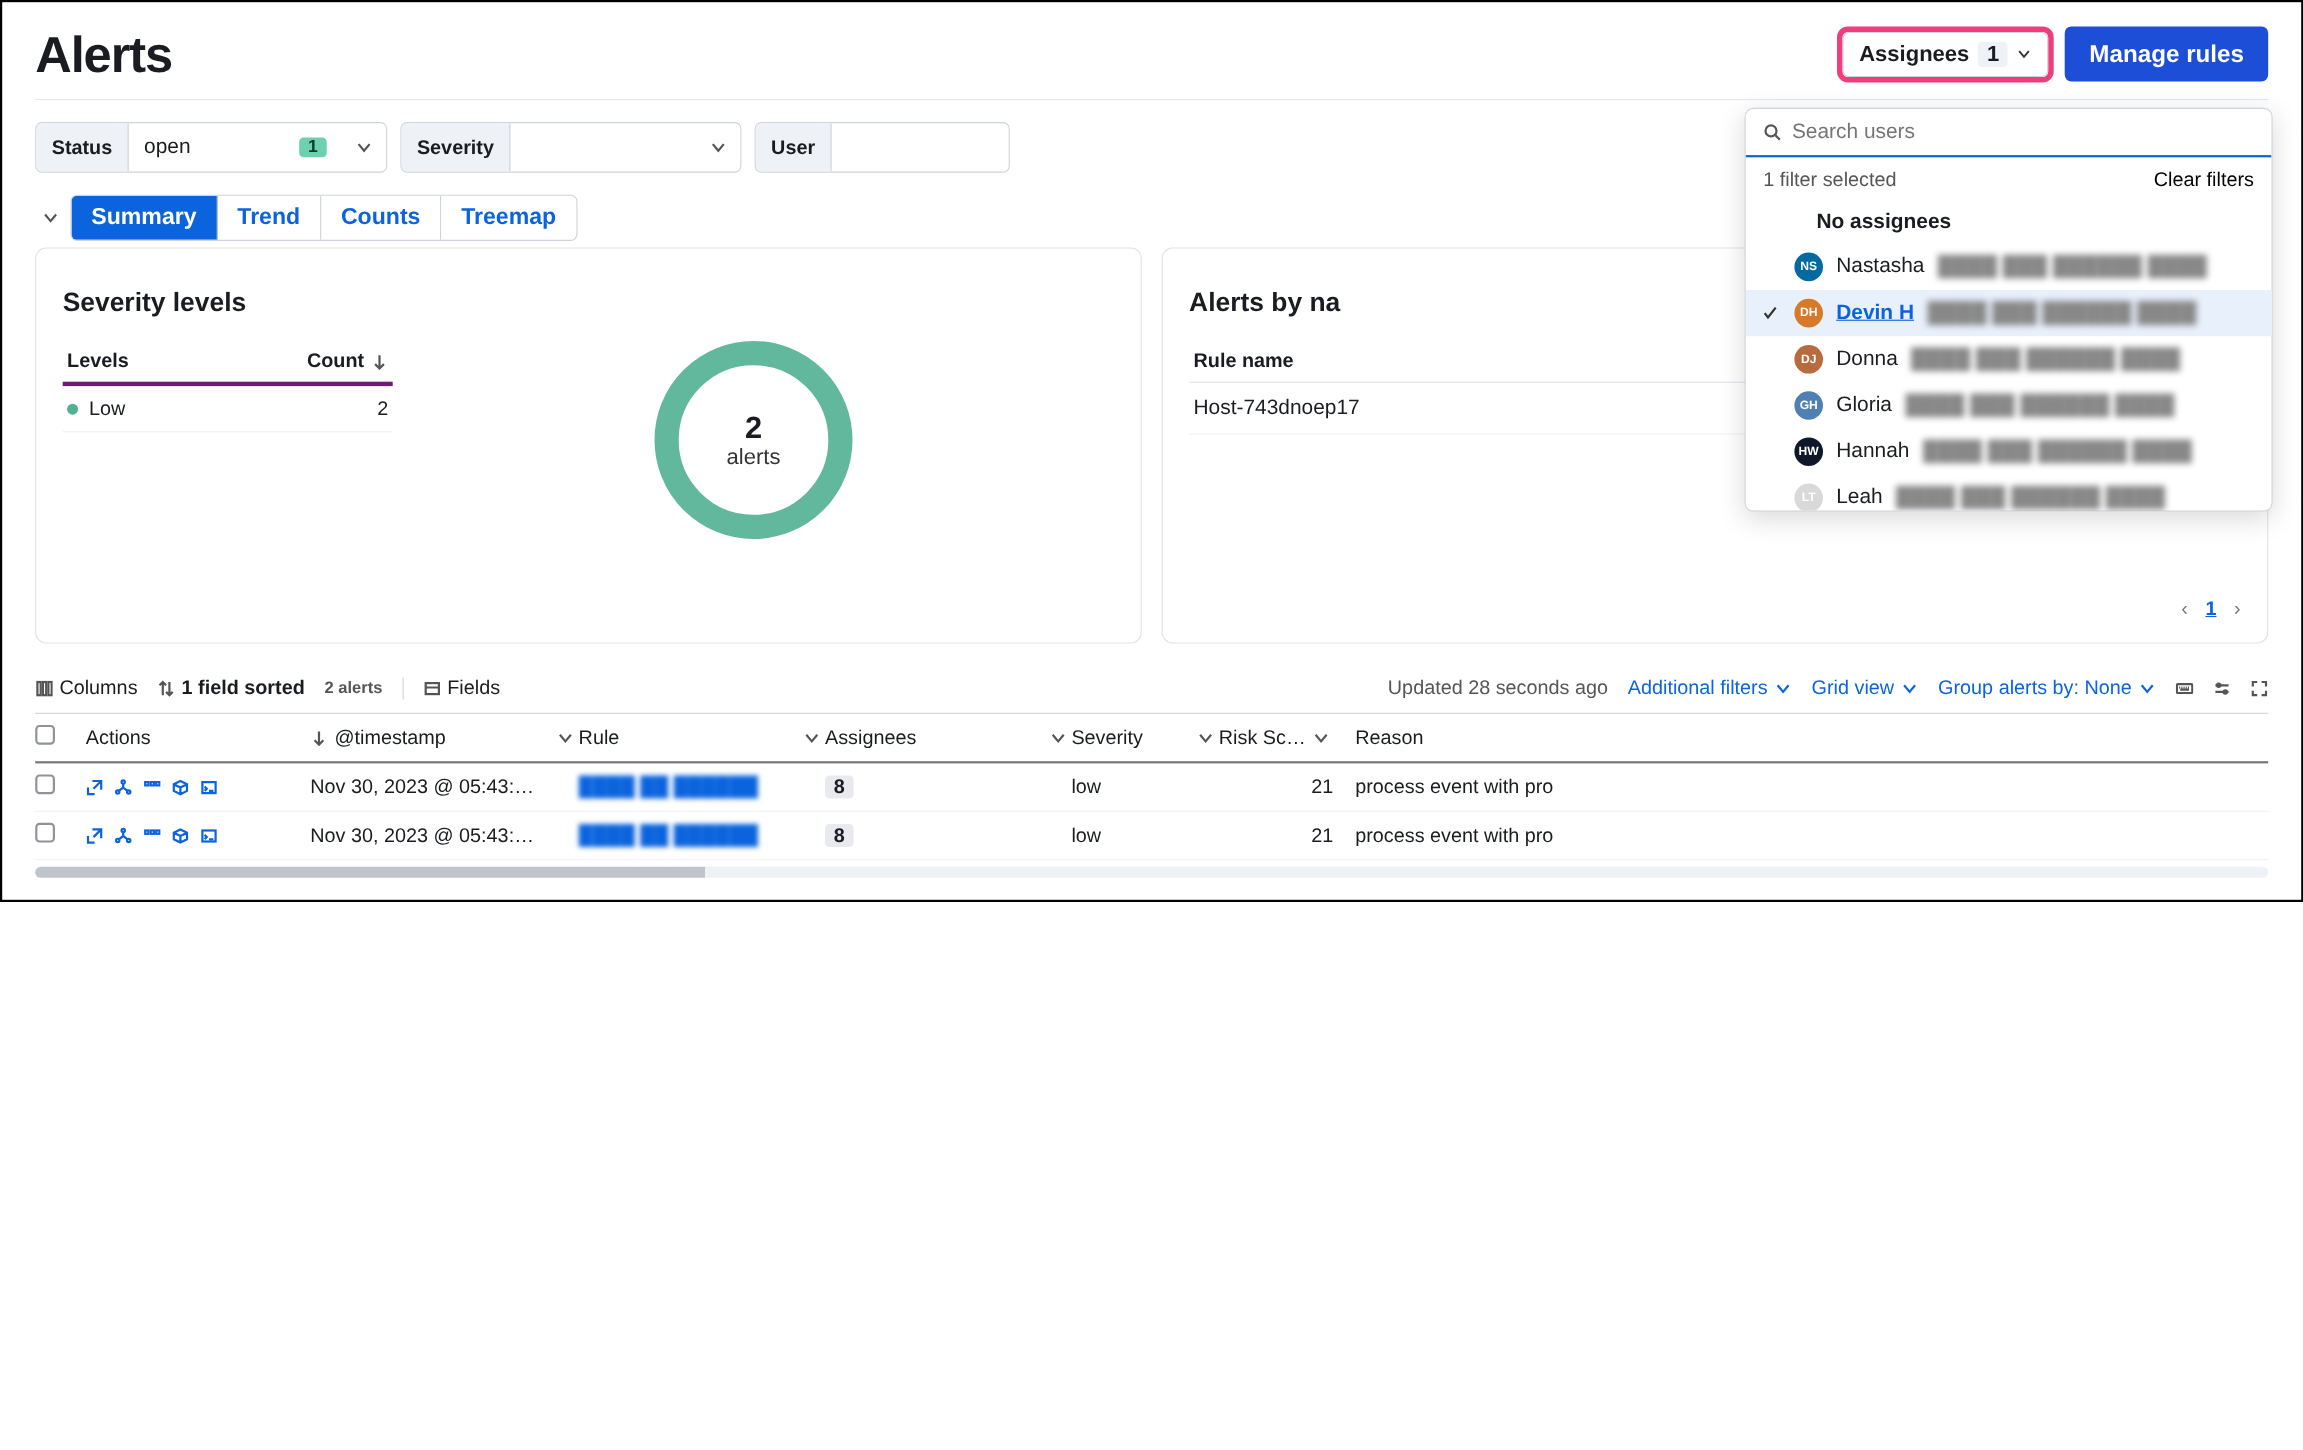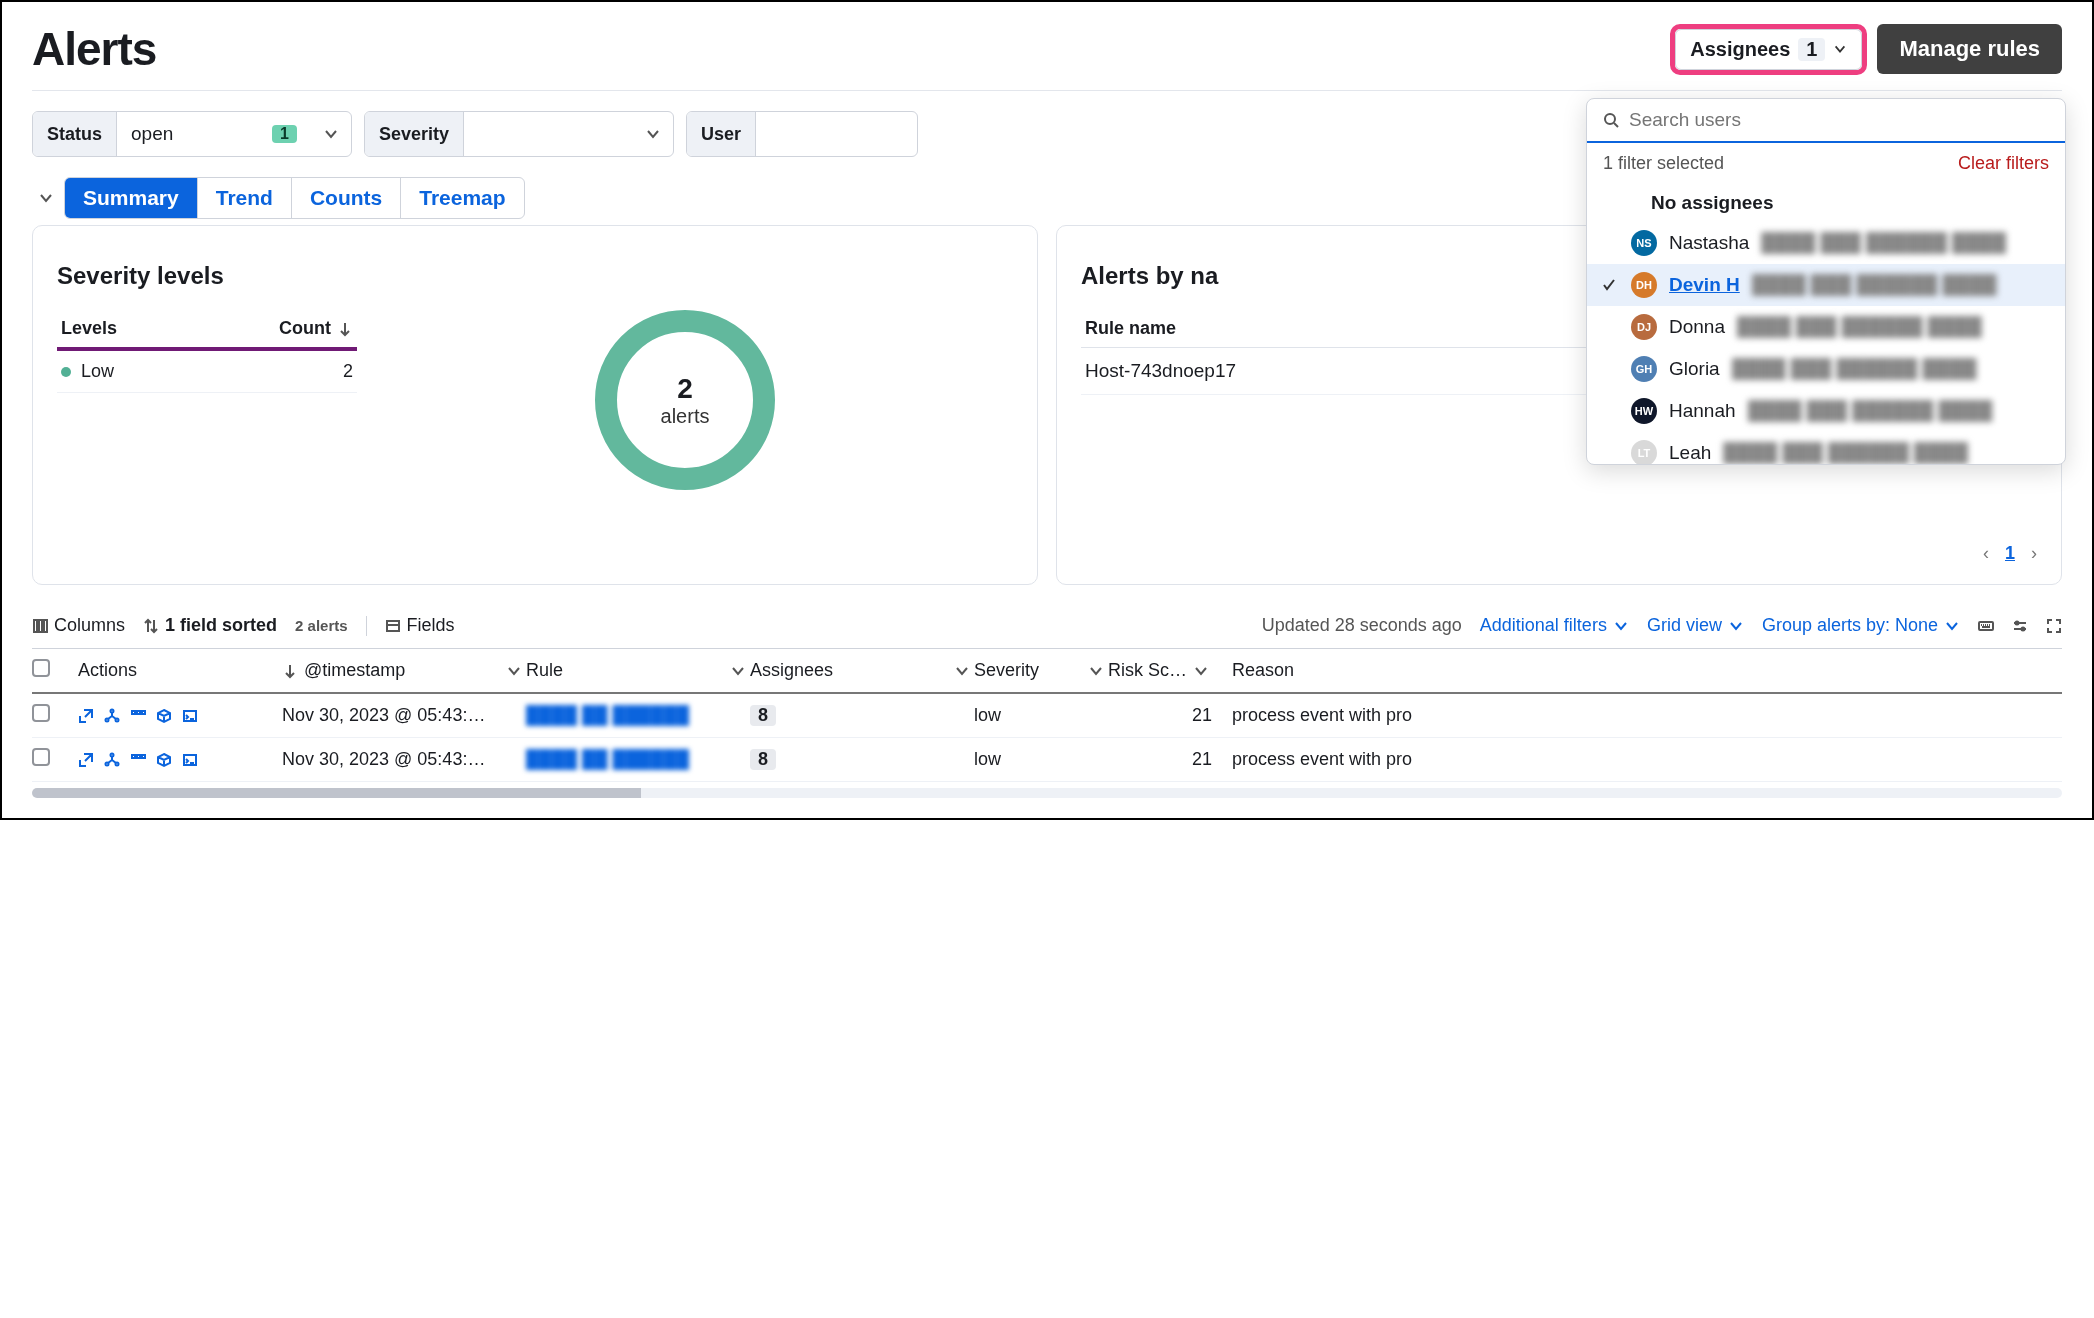--- a/index.html
+++ b/index.html
@@ -3,21 +3,21 @@
 <meta charset="utf-8">
 <style>
   * { box-sizing: border-box; margin: 0; padding: 0; font-family: -apple-system, BlinkMacSystemFont, "Segoe UI", Helvetica, Arial, sans-serif; }
   body { background: #fff; color: #1a1c21; padding: 20px 30px; font-size: 18px; border: 2px solid #000; }
   .header { display: flex; justify-content: space-between; align-items: center; margin-bottom: 20px; border-bottom: 1px solid #e3e6ec; padding-bottom: 14px; }
   .page-title { font-size: 46px; font-weight: 800; letter-spacing: -1px; }
   .header-actions { display: flex; gap: 10px; align-items: center; position: relative; }
   .assignees-btn { border: 5px solid #ee3e80; border-radius: 10px; padding:0; background:#fff;}
   .assignees-inner { display:flex; align-items:center; gap:8px; padding:8px 14px; border:1px solid #cfd3db; border-radius:6px; font-size:20px; font-weight:700; background:#fff; cursor:pointer;}
   .assignees-inner .count { background:#eef1f6; border-radius:4px; padding:0 8px; font-weight:600; }
-  .btn-primary { background:#404040; color:#fff; font-size:22px; font-weight:600; border:none; border-radius:6px; padding:12px 22px; cursor:pointer; }
+  .btn-primary { background:#1d4ed8; color:#fff; font-size:22px; font-weight:600; border:none; border-radius:6px; padding:12px 22px; cursor:pointer; }
   .chev { width:14px; height:14px; }
   .chev svg { width:14px; height:14px; }
 
   .filters { display:flex; gap:12px; margin-bottom:20px; }
   .filter { display:flex; align-items:center; border:1px solid #cfd3db; border-radius:6px; background:#fff; height:46px; overflow:hidden; }
   .filter-label { background:#eef1f6; padding:0 14px; height:100%; display:flex; align-items:center; font-weight:700; font-size:18px; border-right:1px solid #cfd3db; }
   .filter-value { padding:0 14px; display:flex; align-items:center; gap:28px; flex:1; font-size:19px; }
   .filter-badge { background:#6dd1b0; color:#0b3a2a; font-weight:700; border-radius:4px; padding:0 8px; font-size:16px; }
   .filter-chev { padding:0 12px; cursor:pointer; }
   .filter.status { width:320px; }
@@ -49,21 +49,21 @@
   .rule-table-head { display:flex; justify-content:space-between; border-bottom:1px solid #dfe3ea; padding:8px 4px; font-weight:700; font-size:18px; }
   .rule-row { display:flex; justify-content:space-between; padding:12px 4px; font-size:19px; border-bottom:1px solid #eef1f6; }
   .pager { position:absolute; bottom:20px; right:24px; display:flex; gap:16px; align-items:center; color:#777; }
   .pager .pg { color:#0b64dd; font-weight:700; text-decoration:underline; }
 
   
   .dropdown { position:absolute; top:98px; right:28px; width:480px; background:#fff; border:1px solid #cfd3db; border-radius:8px; box-shadow:0 6px 24px rgba(0,0,0,0.15); z-index:100; overflow:hidden; }
   .dd-search { display:flex; align-items:center; gap:10px; padding:10px 16px; border-bottom:2px solid #0b64dd; }
   .dd-search input { border:none; outline:none; font-size:19px; flex:1; }
   .dd-meta { display:flex; justify-content:space-between; padding:10px 16px; font-size:18px; color:#555; }
-  .dd-meta a { color:#b91c1c; cursor:pointer; }
+  .dd-meta a { color:#000000; cursor:pointer; }
   .dd-list { max-height:280px; overflow:auto; }
   .dd-item { display:flex; align-items:center; gap:12px; padding:8px 16px 8px 44px; font-size:19px; cursor:pointer; position:relative; }
   .dd-item.group { padding-left:64px; font-weight:700; }
   .dd-item.selected { background:#e8f0fb; }
   .dd-item.selected .name { color:#0b64dd; text-decoration:underline; font-weight:600; }
   .dd-item .check { position:absolute; left:14px; }
   .avatar { width:26px; height:26px; border-radius:50%; display:flex; align-items:center; justify-content:center; font-size:11px; font-weight:700; color:#fff; flex-shrink:0; }
   .blur { filter: blur(3px); color:#888; white-space:nowrap; overflow:hidden; flex:1; }
 
   

